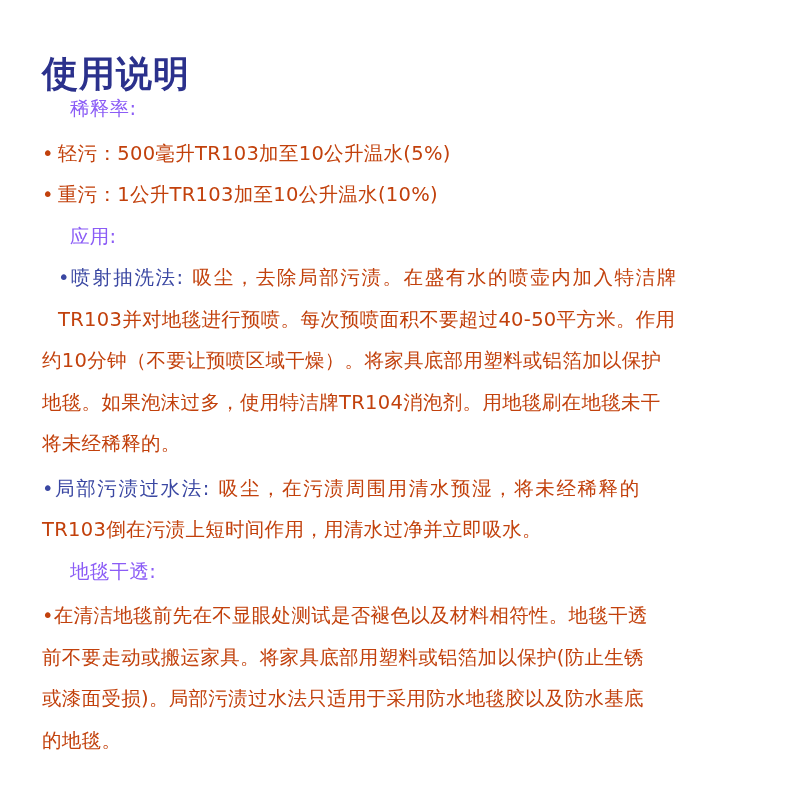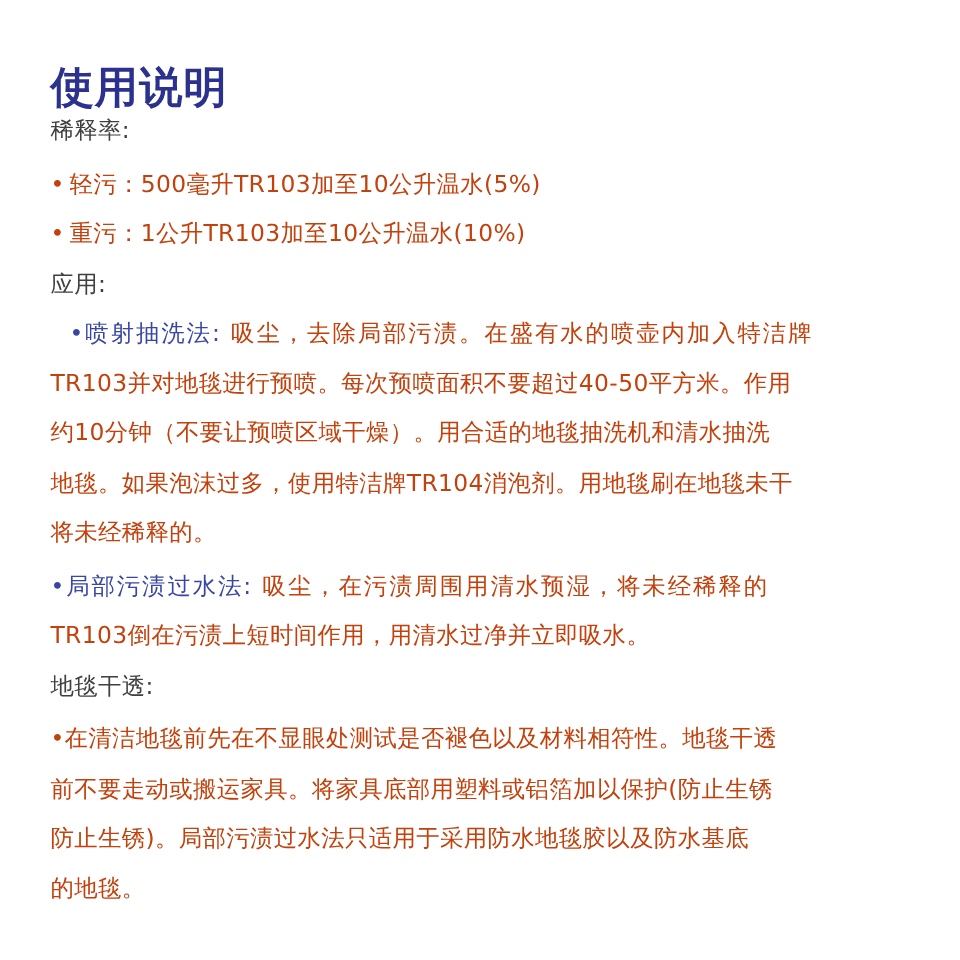--- a/index.html
+++ b/index.html
@@ -34,21 +34,22 @@
     }
     .line {
       position: absolute;
       left: 0;
       font-size: 19.5px;
       line-height: 28px;
       white-space: nowrap;
       letter-spacing: 0.3px;
     }
     .heading {
-      color: #404040;
+      color: #8b5cf6;
+      margin-left: 28px;
     }
     .lead {
       color: #3a47a2;
     }
     .body-text {
       color: #c2410c;
     }
     .bullet {
       display: inline-block;
       margin-right: 4px;
@@ -74,38 +75,38 @@
     <span class="bullet">•</span><span>重污：1公升TR103加至10公升温水(10%)</span>
   </div>
 
   <div class="line heading" style="top:223px;">应用:</div>
 
   <div>
     <div class="line wide" style="top:264px;margin-left:16px;">
       <span class="lead">•</span><span class="lead">喷射抽洗法:</span>
       <span class="body-text">吸尘，去除局部污渍。在盛有水的喷壶内加入特洁牌</span>
     </div>
-    <div class="line body-text" style="top:306px;">TR103并对地毯进行预喷。每次预喷面积不要超过40-50平方米。作用</div>
-    <div class="line body-text" style="top:347px;">约10分钟（不要让预喷区域干燥）。用合适的地毯抽洗机和清水抽洗</div>
+    <div class="line body-text" style="top:306px;margin-left:16px;">TR103并对地毯进行预喷。每次预喷面积不要超过40-50平方米。作用</div>
+    <div class="line body-text" style="top:347px;">约10分钟（不要让预喷区域干燥）。将家具底部用塑料或铝箔加以保护</div>
     <div class="line body-text" style="top:389px;">地毯。如果泡沫过多，使用特洁牌TR104消泡剂。用地毯刷在地毯未干</div>
     <div class="line body-text" style="top:430px;">将未经稀释的。</div>
   </div>
 
   <div>
     <div class="line wide" style="top:475px;">
       <span class="lead">•</span><span class="lead">局部污渍过水法:</span>
       <span class="body-text">吸尘，在污渍周围用清水预湿，将未经稀释的</span>
     </div>
     <div class="line body-text" style="top:516px;">TR103倒在污渍上短时间作用，用清水过净并立即吸水。</div>
   </div>
 
   <div class="line heading" style="top:558px;">地毯干透:</div>
 
   <div>
     <div class="line body-text" style="top:602px;text-align:center;">
       <span>•</span><span>在清洁地毯前先在不显眼处测试是否褪色以及材料相符性。地毯干透</span>
     </div>
     <div class="line body-text" style="top:644px;">前不要走动或搬运家具。将家具底部用塑料或铝箔加以保护(防止生锈</div>
-    <div class="line body-text" style="top:685px;">防止生锈)。局部污渍过水法只适用于采用防水地毯胶以及防水基底</div>
+    <div class="line body-text" style="top:685px;">或漆面受损)。局部污渍过水法只适用于采用防水地毯胶以及防水基底</div>
     <div class="line body-text" style="top:727px;">的地毯。</div>
   </div>
 
 </div>
 
 </body></html>

